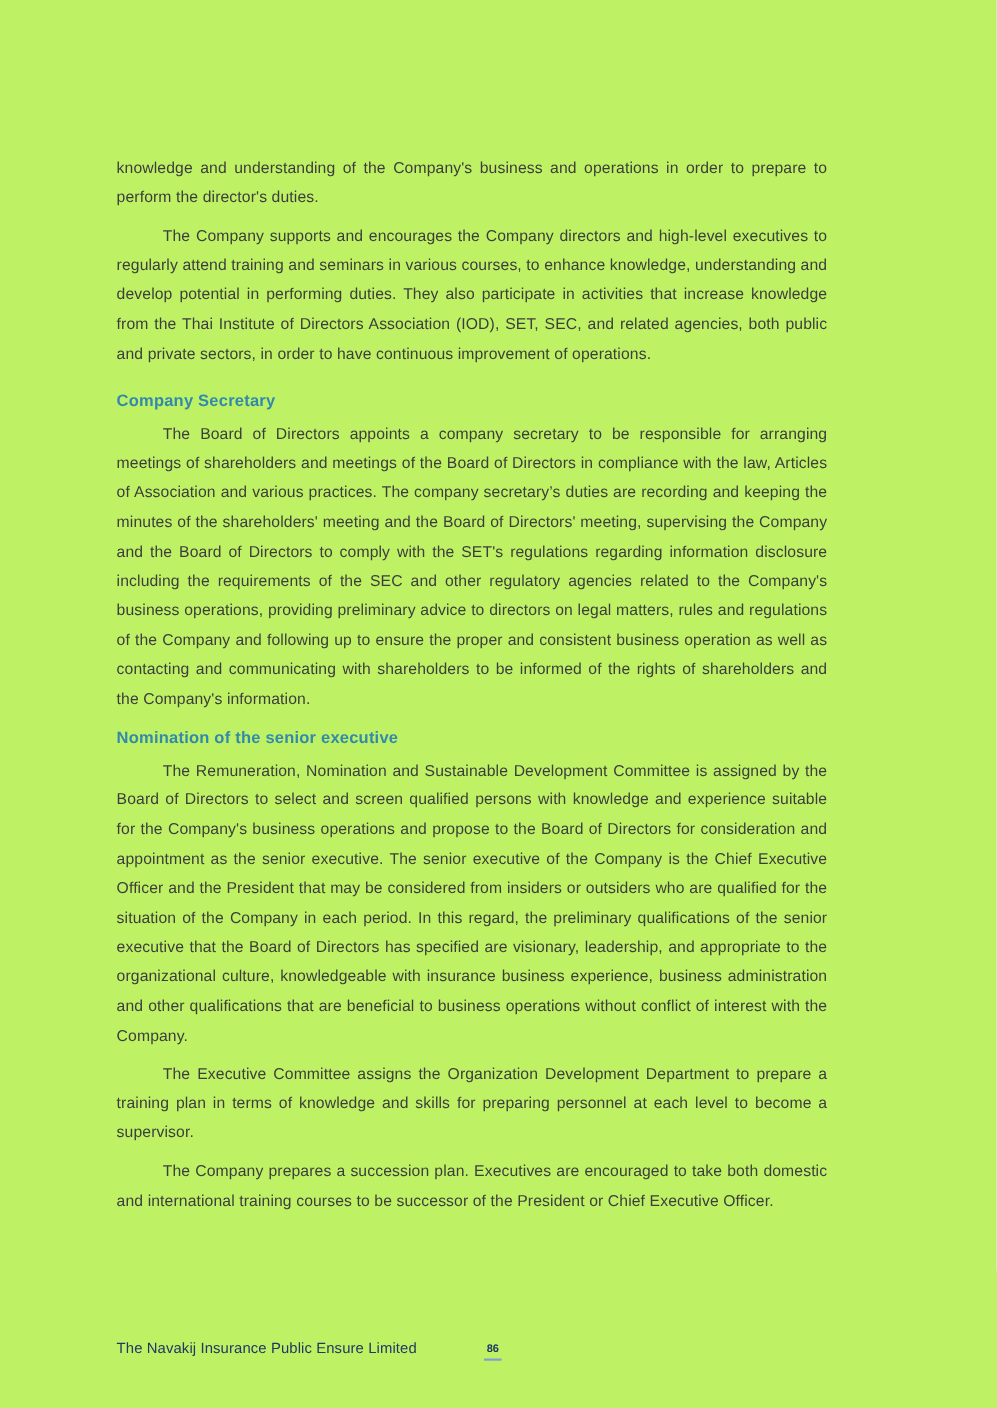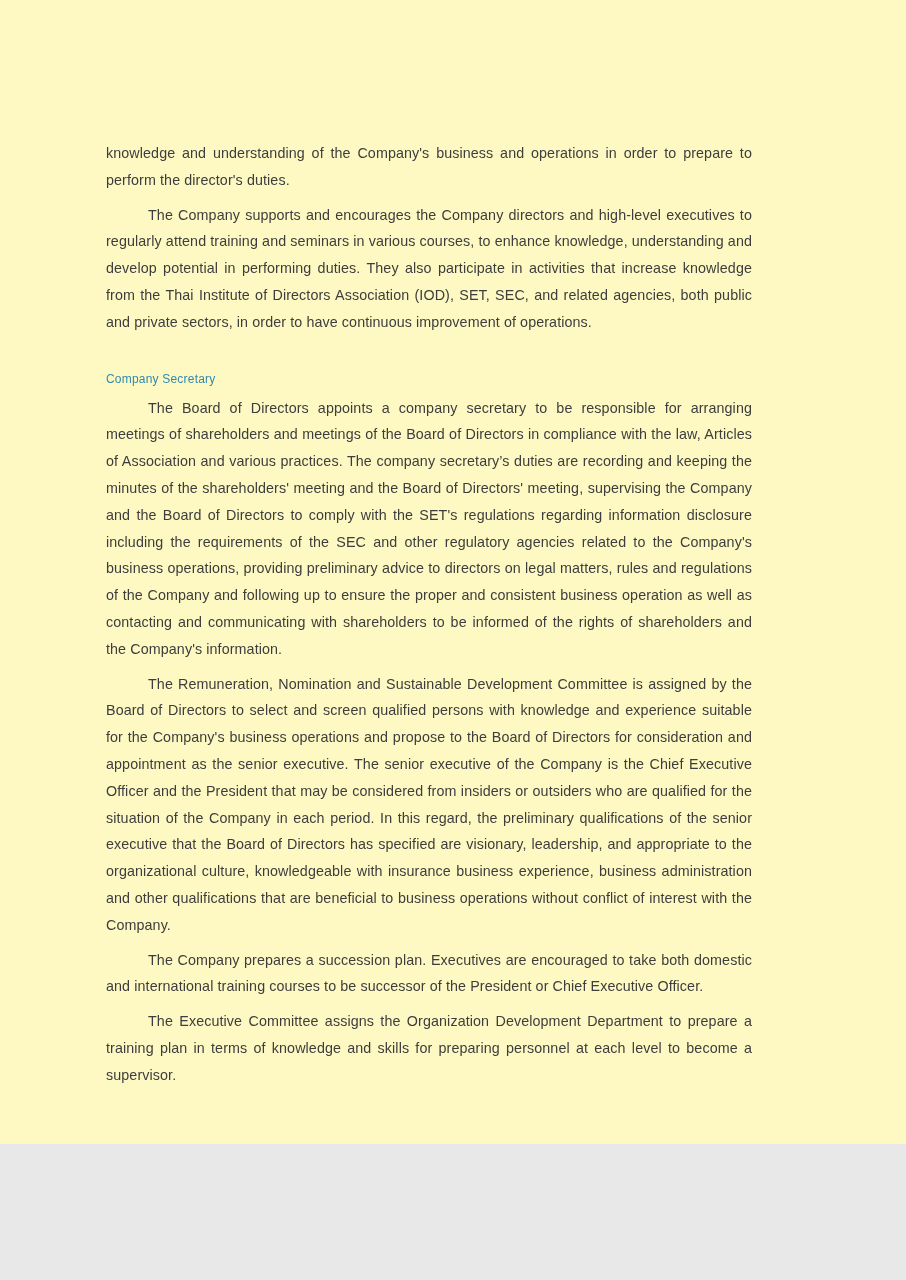--- a/index.html
+++ b/index.html
@@ -1,45 +1,45 @@
 <!DOCTYPE html>
 <html><head>
 <meta charset="utf-8">
 <style>
   * { margin: 0; padding: 0; box-sizing: border-box; }
   html, body { background: #e8e8e8; }
   .page {
     position: relative;
     width: 906px;
-    height: 1144px;
-    background: #fef9c3;
+    height: 1280px;
+    background: #bef264;
     margin: 0 auto;
     font-family: "Liberation Sans", sans-serif;
     overflow: hidden;
   }
   .content {
     position: absolute;
     left: 106px;
     top: 140px;
     width: 646px;
   }
   p.body {
     font-size: 14.3px;
     line-height: 26.8px;
     color: #3d3d3d;
     text-align: justify;
     margin: 0 0 8px 0;
     letter-spacing: 0.1px;
   }
   p.indent { text-indent: 42px; }
   h3.teal {
-    font-size: 12px;
-    font-weight: normal;
+    font-size: 15px;
+    font-weight: bold;
     color: #3389ac;
-    margin: 36px 0 9px 0;
+    margin: 20px 0 9px 0;
     letter-spacing: 0.2px;
   }
   h2.navy {
     font-size: 15px;
     font-weight: bold;
     color: #1f3864;
     margin: 22px 0 4px 0;
     letter-spacing: 0.2px;
   }
   h3.teal.after-navy { margin-top: 12px; }
@@ -82,27 +82,28 @@
 
     <p class="body">knowledge and understanding of the Company's business and operations in order to prepare to perform the director's duties.</p>
 
     <p class="body indent">The Company supports and encourages the Company directors and high-level executives to regularly attend training and seminars in various courses, to enhance knowledge, understanding and develop potential in performing duties. They also participate in activities that increase knowledge from the Thai Institute of Directors Association (IOD), SET, SEC, and related agencies, both public and private sectors, in order to have continuous improvement of operations.</p>
 
     <h3 class="teal">Company Secretary</h3>
 
     <p class="body indent">The Board of Directors appoints a company secretary to be responsible for arranging meetings of shareholders and meetings of the Board of Directors in compliance with the law, Articles of Association and various practices. The company secretary’s duties are recording and keeping the minutes of the shareholders' meeting and the Board of Directors' meeting, supervising the Company and the Board of Directors to comply with the SET's regulations regarding information disclosure including the requirements of the SEC and other regulatory agencies related to the Company's business operations, providing preliminary advice to directors on legal matters, rules and regulations of the Company and following up to ensure the proper and consistent business operation as well as contacting and communicating with shareholders to be informed of the rights of shareholders and the Company's information.</p>
 
 
+    <h3 class="teal after-navy">Nomination of the senior executive</h3>
 
     <p class="body indent">The Remuneration, Nomination and Sustainable Development Committee is assigned by the Board of Directors to select and screen qualified persons with knowledge and experience suitable for the Company's business operations and propose to the Board of Directors for consideration and appointment as the senior executive. The senior executive of the Company is the Chief Executive Officer and the President that may be considered from insiders or outsiders who are qualified for the situation of the Company in each period. In this regard, the preliminary qualifications of the senior executive that the Board of Directors has specified are visionary, leadership, and appropriate to the organizational culture, knowledgeable with insurance business experience, business administration and other qualifications that are beneficial to business operations without conflict of interest with the Company.</p>
 
 
+    <p class="body indent">The Executive Committee assigns the Organization Development Department to prepare a training plan in terms of knowledge and skills for preparing personnel at each level to become a supervisor.</p>
+
     <p class="body indent">The Company prepares a succession plan. Executives are encouraged to take both domestic and international training courses to be successor of the President or Chief Executive Officer.</p>
-
-    <p class="body indent">The Executive Committee assigns the Organization Development Department to prepare a training plan in terms of knowledge and skills for preparing personnel at each level to become a supervisor.</p>
 
   </main>
 
   <footer class="footer">
     <span class="footer-company">The Navakij Insurance Public Ensure Limited</span>
     <span class="footer-pagenum-wrap">
       <span class="footer-pagenum">86</span>
     </span>
   </footer>
 </div>

